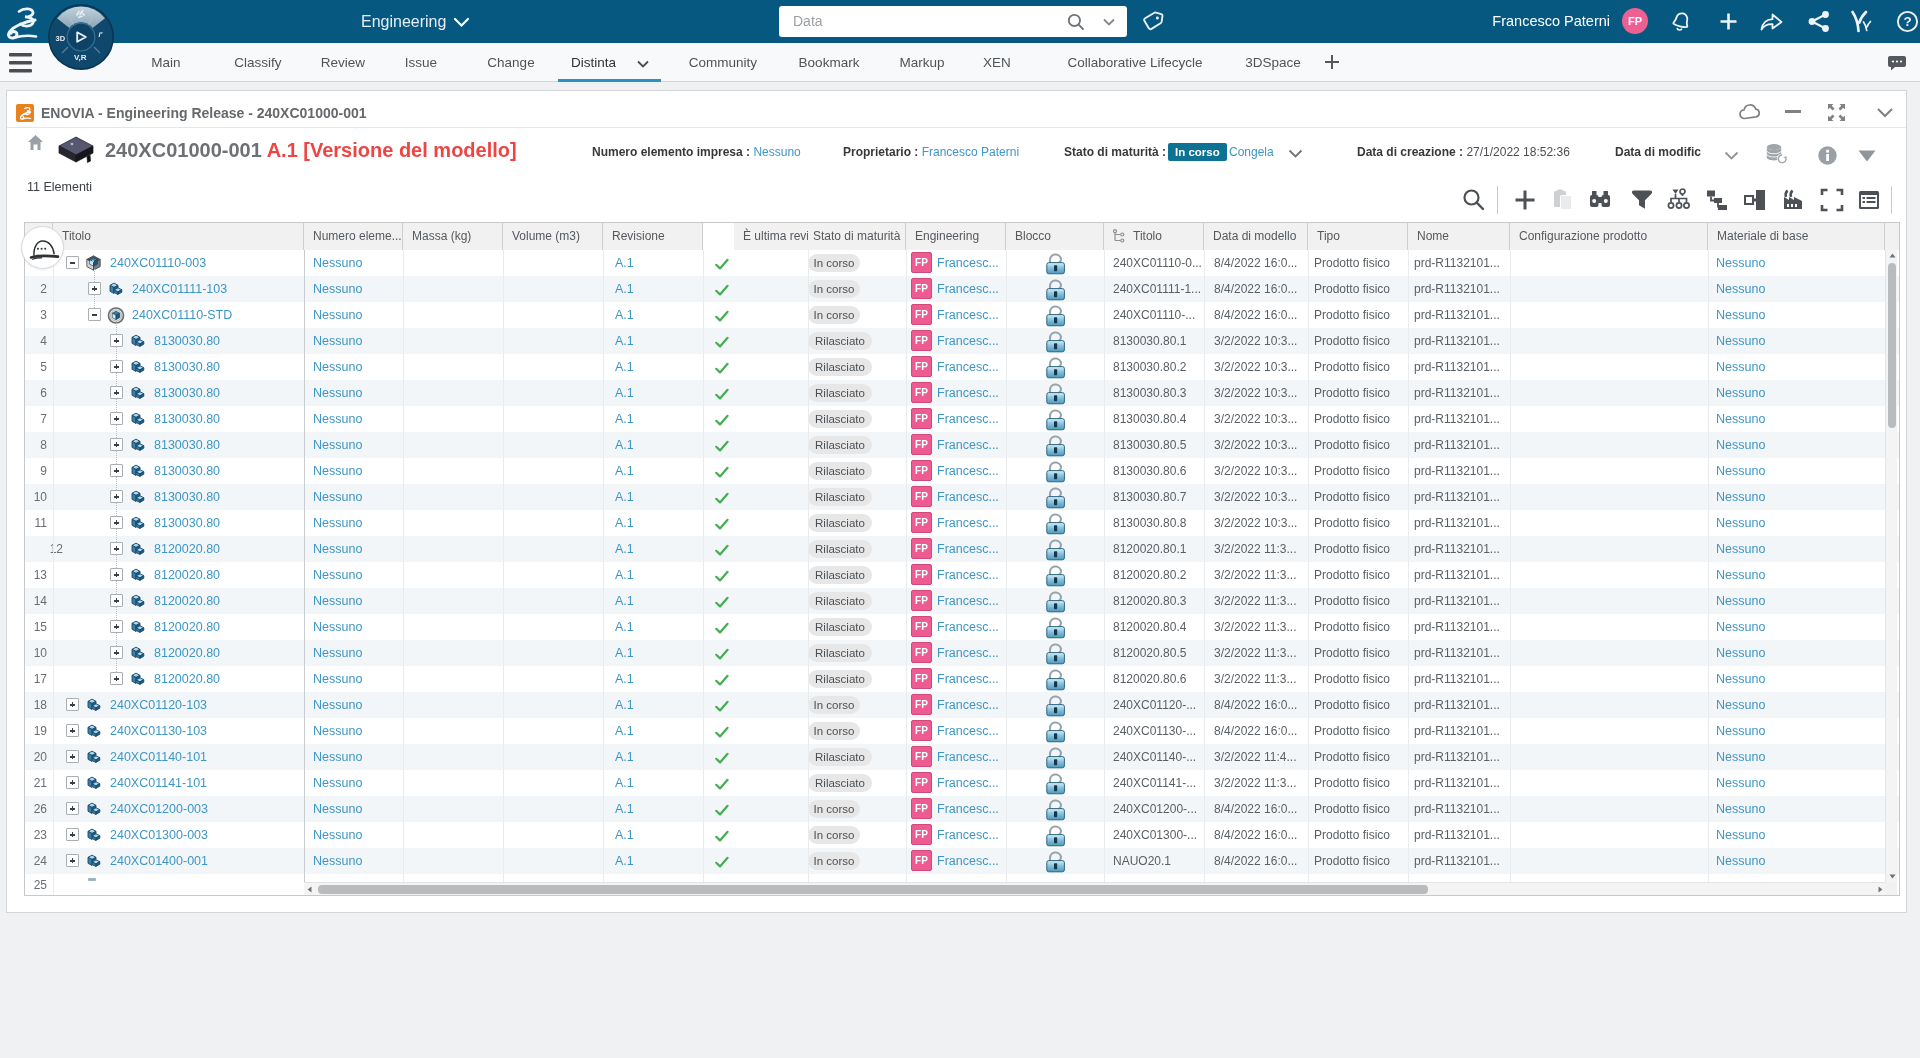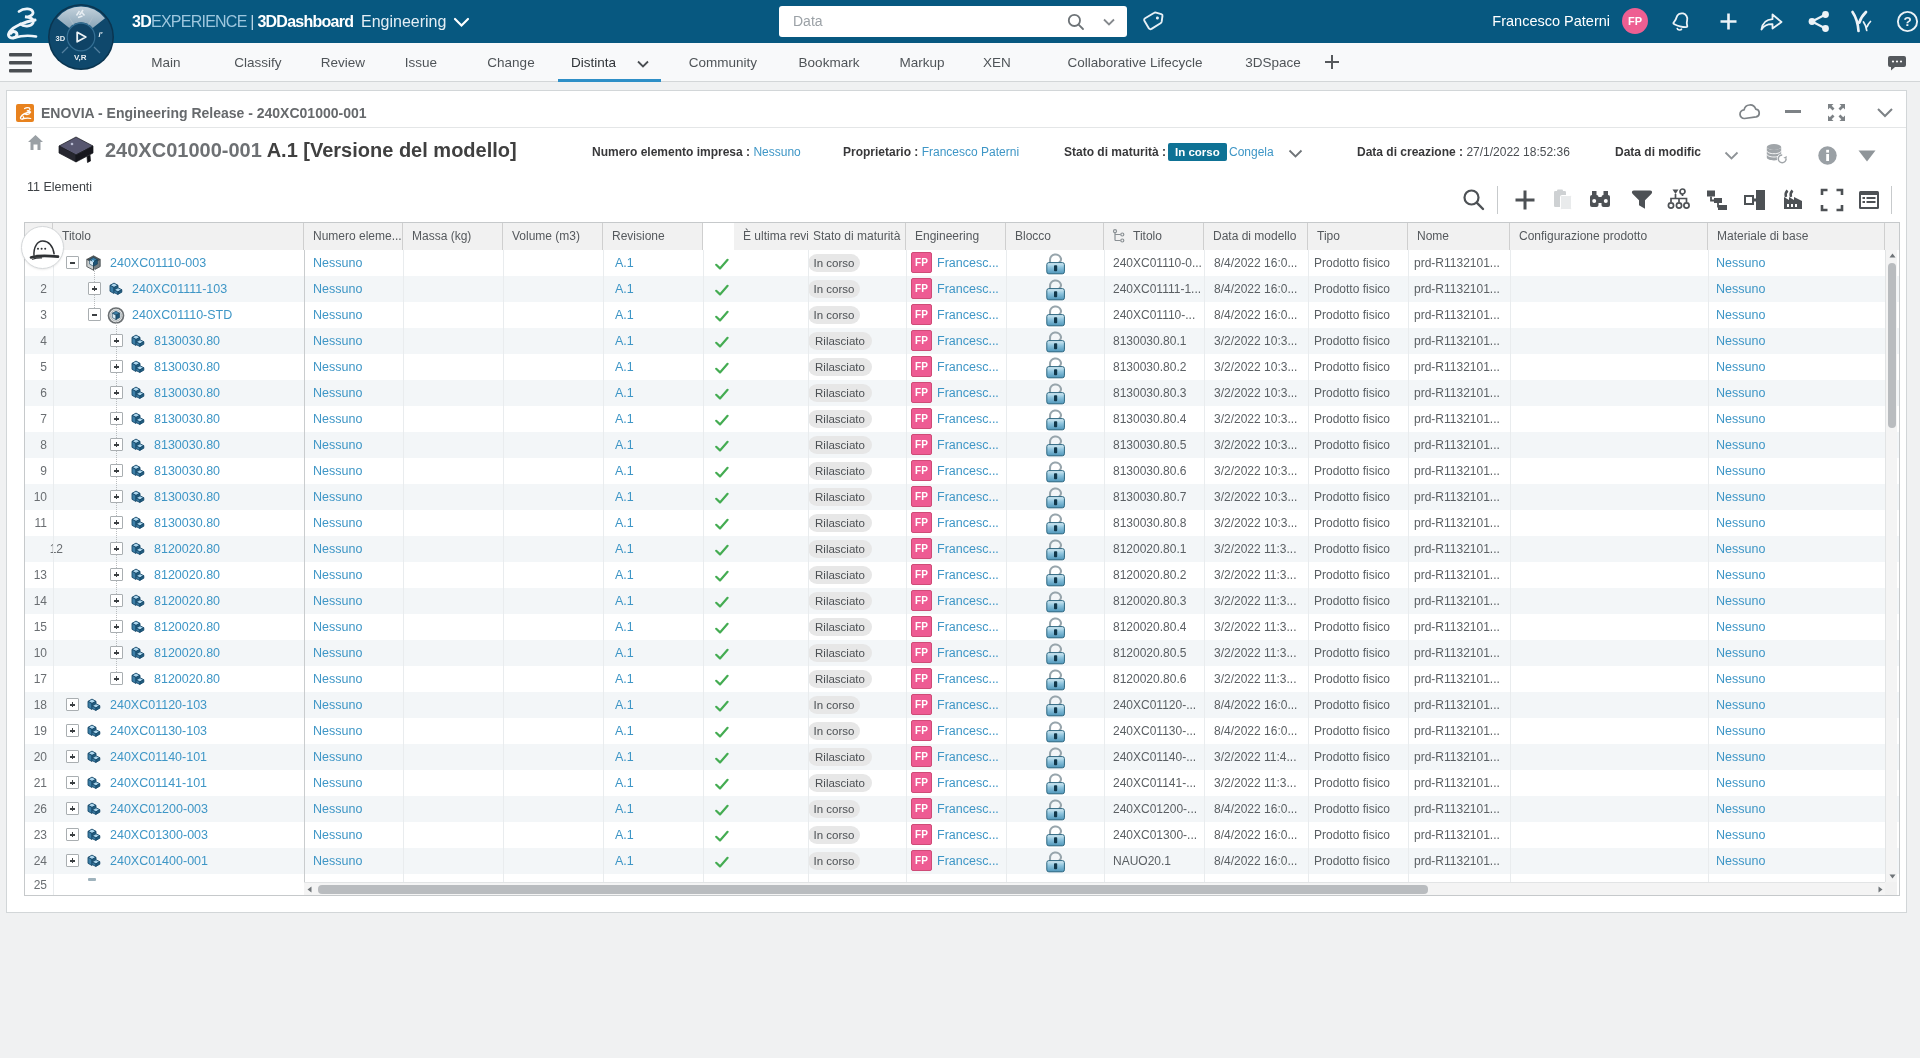--- a/index.html
+++ b/index.html
@@ -61,21 +61,20 @@
         <circle cx="34" cy="34" r="13.8" fill="#0f4366" stroke="#356f94" stroke-width="1.2"></circle>
         <path d="M30.2,29.3 L38.8,34 L30.2,38.7 Z" fill="none" stroke="#ecf2f6" stroke-width="1.8" stroke-linejoin="round"></path>
         <text x="8.5" y="38" font-size="7.5" font-weight="bold" fill="#e8eef3" font-family="Liberation Sans">3D</text>
         <text x="51.5" y="33.5" font-size="7.5" font-weight="bold" fill="#e8eef3" font-family="Liberation Sans" font-style="italic">i'</text>
         <text x="27" y="56.5" font-size="8" font-weight="bold" fill="#e8eef3" font-family="Liberation Sans">V,R</text>
         <g stroke="#e8eef3" fill="none">
           <path d="M29.5,12.5 l3,-4.5 M32.5,12 l3.5,-5 M31,14.5 l4.5,-1.5 M34.5,9 l3,3.5" stroke-width="1.5"></path>
         </g>
       </svg>
     </div>
-<div class="abs" style="left:132px;top:0;height:43px;line-height:43px;font-size:16px;color:#fff;letter-spacing:-0.75px"><b>3D</b><span style="color:#9ec7de">EXPERIENCE</span><span style="color:#bcd5e4"> | </span><b>3DDashboard</b></div>
 <div class="abs" style="left:361px;top:0;height:43px;line-height:43px;font-size:16px;color:#e4eef5">Engineering</div>
 <div class="abs" style="left:453px;top:17px">
       <svg width="17" height="11" viewBox="0 0 17 11" style="">
         <path d="M2,2 L8.5,8.5 L15,2" fill="none" stroke="#fff" stroke-width="2.2" stroke-linecap="round"></path>
       </svg>
     </div>
 <div class="abs" style="left:779px;top:6px;width:348px;height:31px;background:#fff;border-radius:3px">
       <span style="position:absolute;left:14px;top:0;line-height:31px;font-size:14px;color:#9ba1a6">Data</span>
       <div class="abs" style="left:287px;top:6px">
         <svg width="20" height="20" viewBox="0 0 20 20" style="">
@@ -228,21 +227,21 @@
       <svg width="40" height="30" viewBox="0 0 40 30" style="">
         <g stroke="#15171c" stroke-width="0.7" stroke-linejoin="round">
           <polygon points="20,2 37,11 20,20 3,11" fill="#585770"></polygon>
           <polygon points="3,11 20,20 20,27 3,18" fill="#26262f"></polygon>
           <polygon points="37,11 20,20 20,27 37,18" fill="#16161d"></polygon>
           <polygon points="31,21.5 34,20 34.5,26 31.5,27.5" fill="#101015"></polygon>
         </g>
         <circle cx="16" cy="9" r="1.3" fill="#b9bcd2"></circle>
       </svg>
     </div>
-<div class="abs" style="left:98px;top:48px;font-size:20px;font-weight:bold;color:#6e7174">240XC01000-001 <span style="color:#404040">A.1 [Versione del modello]</span></div>
+<div class="abs" style="left:98px;top:48px;font-size:20px;font-weight:bold;color:#6e7174">240XC01000-001 <span style="color:#ef4444">A.1 [Versione del modello]</span></div>
 <div class="abs lbl" style="left:585px;top:54px">Numero elemento impresa : <span class="blu" style="font-weight:normal">Nessuno</span></div>
 <div class="abs lbl" style="left:836px;top:54px">Proprietario : <span class="blu" style="font-weight:normal">Francesco Paterni</span></div>
 <div class="abs lbl" style="left:1057px;top:54px">Stato di maturità :</div>
 <div class="abs" style="left:1161px;top:52px;height:18px;line-height:18px;padding:0 7px;background:#0e7295;color:#fff;font-size:11.5px;font-weight:bold;border-radius:2px">In corso</div>
 <div class="abs blu" style="left:1222px;top:54px;font-size:12px">Congela</div>
 <div class="abs" style="left:1281px;top:58px">
       <svg width="15" height="9" viewBox="0 0 15 9" style="">
         <path d="M1.5,1.5 L7.5,7.5 L13.5,1.5" fill="none" stroke="#6f7478" stroke-width="1.8"></path>
       </svg>
     </div>

